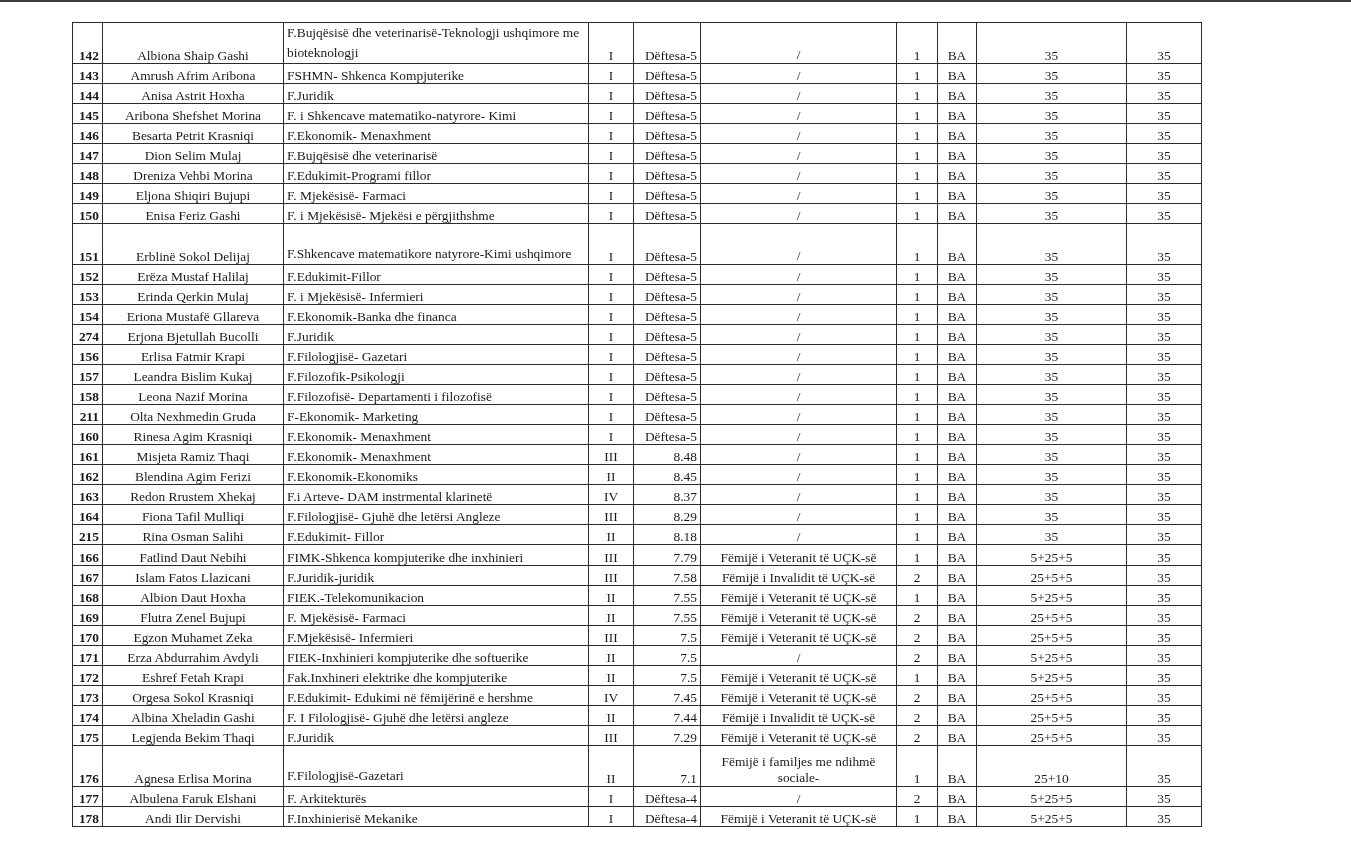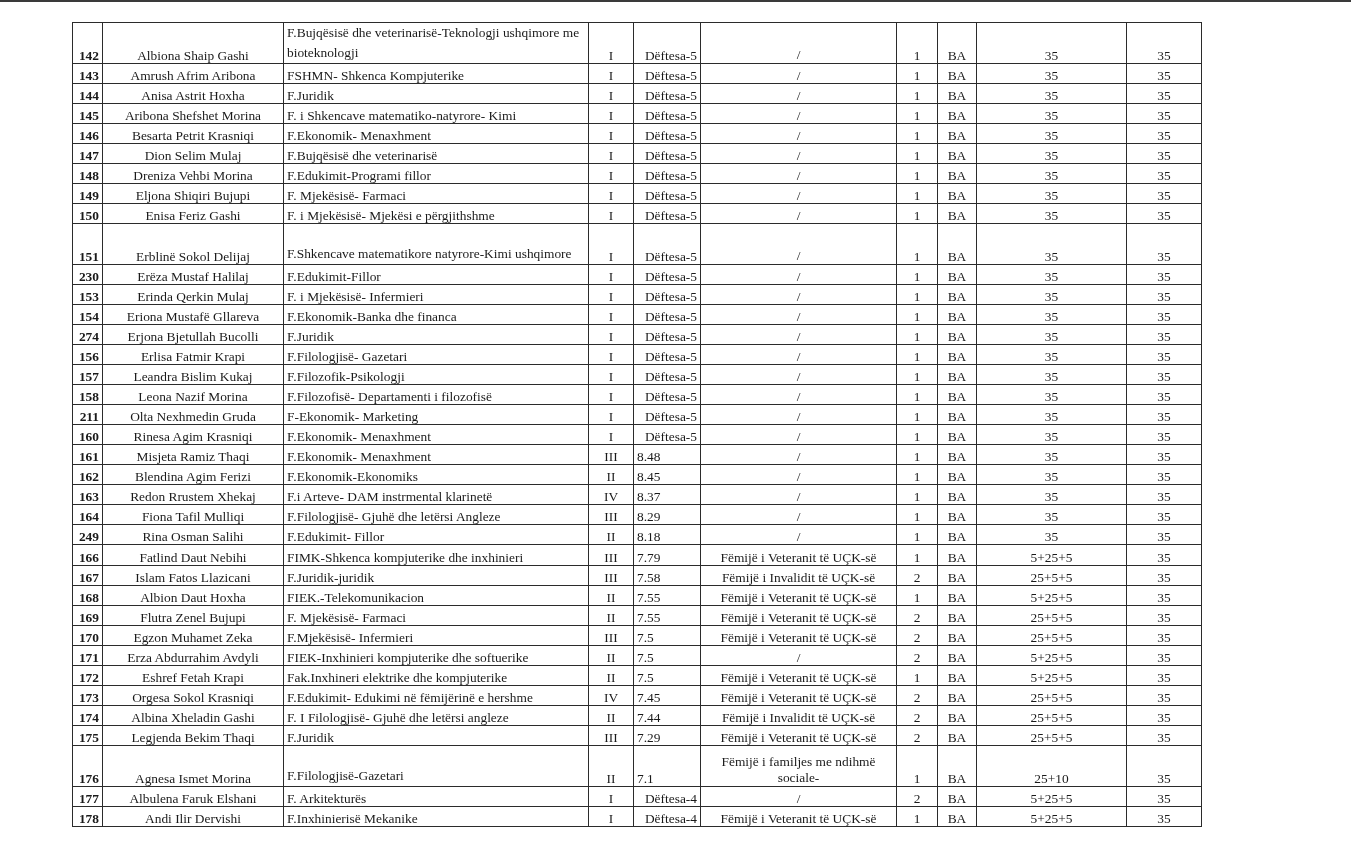--- a/index.html
+++ b/index.html
@@ -9,21 +9,21 @@
   table.doc { position: absolute; left: 72px; top: 22px; border-collapse: collapse;
               table-layout: fixed; font-size: 13.4px; line-height: 15px; }
   table.doc td { border: 1px solid #2b2b2b; padding: 0 3px; vertical-align: bottom;
                  white-space: nowrap; overflow: hidden; height: 19px; }
   table.doc tr.tall td { height: 40px; }
   table.doc tr.mid td { height: 20px; }
   td.c-num { font-weight: bold; text-align: right; padding-right: 2px; }
   td.c-name { text-align: center; }
   td.c-fac { text-align: left; }
   td.c-year, td.c-cnt, td.c-deg, td.c-pts, td.c-tot { text-align: center; }
-  td.c-grade { text-align: left; }
+  td.c-grade { text-align: right; }
   td.c-grade.txt { text-align: right; padding-left: 8px; }
   td.c-cat { text-align: center; }
   td.c-cat .cat-inner { display: block; white-space: normal; line-height: 16px; }
   td.c-fac .fac-inner { display: block; white-space: normal; line-height: 20px; }
 </style>
 </head>
 <body>
 
 <div class="topbar"></div>
 
@@ -163,21 +163,21 @@
         <td class="c-grade txt"><span>Dëftesa-5</span></td>
         <td class="c-cat">
           <span class="cat-inner">/</span>
         </td>
         <td class="c-cnt"><span>1</span></td>
         <td class="c-deg"><span>BA</span></td>
         <td class="c-pts"><span>35</span></td>
         <td class="c-tot"><span>35</span></td>
       </tr>
       <tr>
-        <td class="c-num"><span>230</span></td>
+        <td class="c-num"><span>152</span></td>
         <td class="c-name"><span>Erëza Mustaf Halilaj</span></td>
         <td class="c-fac"><span>F.Edukimit-Fillor</span></td>
         <td class="c-year"><span>I</span></td>
         <td class="c-grade txt"><span>Dëftesa-5</span></td>
         <td class="c-cat"><span>/</span></td>
         <td class="c-cnt"><span>1</span></td>
         <td class="c-deg"><span>BA</span></td>
         <td class="c-pts"><span>35</span></td>
         <td class="c-tot"><span>35</span></td>
       </tr>
@@ -319,21 +319,21 @@
         <td class="c-fac"><span>F.Filologjisë- Gjuhë dhe letërsi Angleze</span></td>
         <td class="c-year"><span>III</span></td>
         <td class="c-grade"><span>8.29</span></td>
         <td class="c-cat"><span>/</span></td>
         <td class="c-cnt"><span>1</span></td>
         <td class="c-deg"><span>BA</span></td>
         <td class="c-pts"><span>35</span></td>
         <td class="c-tot"><span>35</span></td>
       </tr>
       <tr>
-        <td class="c-num"><span>249</span></td>
+        <td class="c-num"><span>215</span></td>
         <td class="c-name"><span>Rina Osman Salihi</span></td>
         <td class="c-fac"><span>F.Edukimit- Fillor</span></td>
         <td class="c-year"><span>II</span></td>
         <td class="c-grade"><span>8.18</span></td>
         <td class="c-cat"><span>/</span></td>
         <td class="c-cnt"><span>1</span></td>
         <td class="c-deg"><span>BA</span></td>
         <td class="c-pts"><span>35</span></td>
         <td class="c-tot"><span>35</span></td>
       </tr>
@@ -452,21 +452,21 @@
         <td class="c-year"><span>III</span></td>
         <td class="c-grade"><span>7.29</span></td>
         <td class="c-cat"><span>Fëmijë i Veteranit të UÇK-së</span></td>
         <td class="c-cnt"><span>2</span></td>
         <td class="c-deg"><span>BA</span></td>
         <td class="c-pts"><span>25+5+5</span></td>
         <td class="c-tot"><span>35</span></td>
       </tr>
       <tr class="tall">
         <td class="c-num"><span>176</span></td>
-        <td class="c-name"><span>Agnesa Ismet Morina</span></td>
+        <td class="c-name"><span>Agnesa Erlisa Morina</span></td>
         <td class="c-fac">
           <span class="fac-inner">F.Filologjisë-Gazetari</span>
         </td>
         <td class="c-year"><span>II</span></td>
         <td class="c-grade"><span>7.1</span></td>
         <td class="c-cat">
           <span class="cat-inner">Fëmijë i familjes me ndihmë sociale-</span>
         </td>
         <td class="c-cnt"><span>1</span></td>
         <td class="c-deg"><span>BA</span></td>

